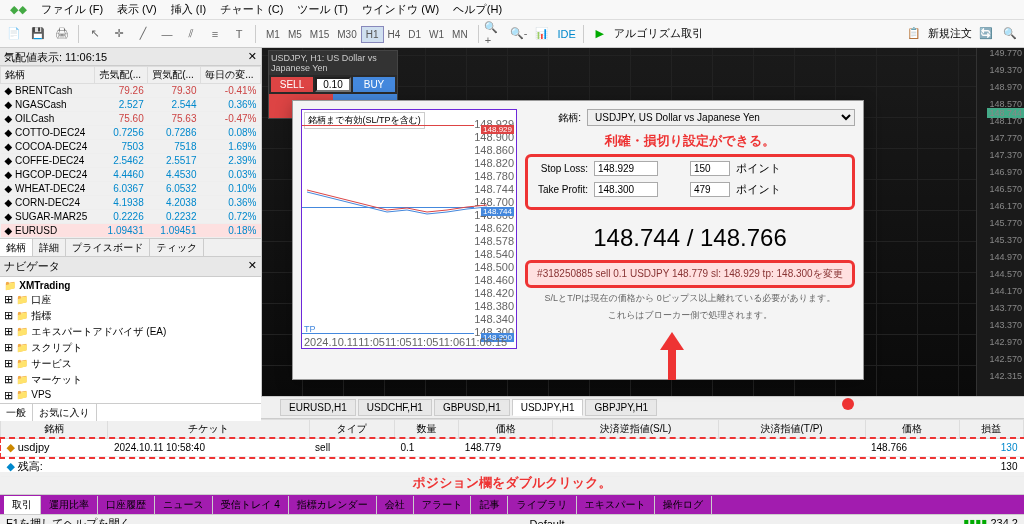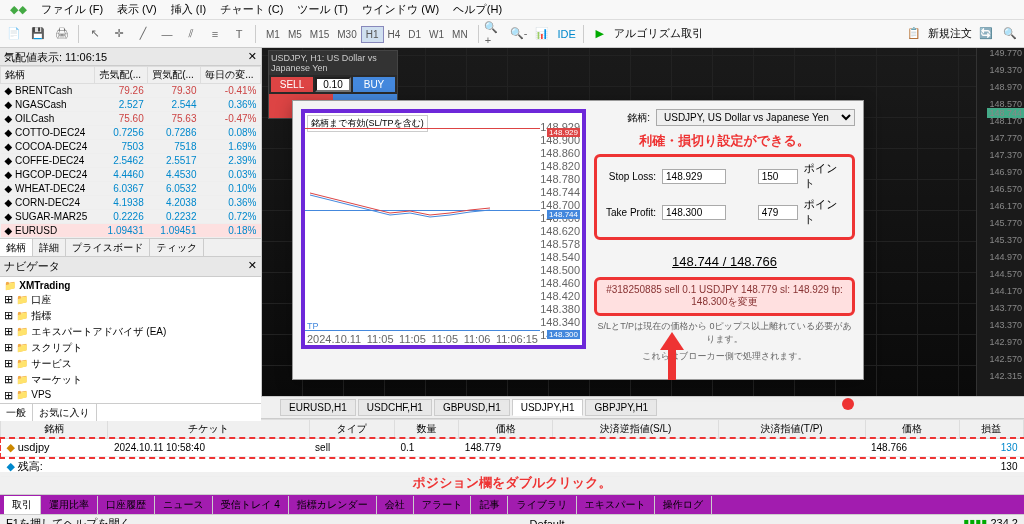--- a/index.html
+++ b/index.html
@@ -51,31 +51,31 @@
 .trade-panel .btns { display: flex; gap: 2px; padding: 2px; }
 .trade-panel .sell { flex: 1; background: #d44; color: #fff; text-align: center; padding: 2px; font-size: 10px; }
 .trade-panel .buy { flex: 1; background: #48d; color: #fff; text-align: center; padding: 2px; font-size: 10px; }
 .trade-panel .lot { width: 36px; background: #fff; text-align: center; font-size: 10px; }
 .trade-panel .px { display: flex; }
 .trade-panel .px div { flex: 1; text-align: center; color: #fff; font-size: 16px; padding: 2px; }
 
 .dialog { position: absolute; left: 292px; top: 100px; width: 572px; height: 280px; background: #f4f4f4; border: 1px solid #999; box-shadow: 0 4px 16px rgba(0,0,0,0.3); z-index: 100; }
 .dialog-title { background: #fff; padding: 3px 6px; font-size: 10px; color: #333; border-bottom: 1px solid #ddd; }
 .dialog-body { display: flex; padding: 8px; gap: 8px; }
-.dialog-chart { width: 285px; height: 240px; background: #fff; border: 4px solid #6d28d9; position: relative; text-align: right; }
+.dialog-chart { width: 216px; height: 240px; background: #fff; border: 1px solid #6d28d9; position: relative; text-align: right; }
 .dialog-chart .mini-scale { position: absolute; right: 0; top: 0; bottom: 0; width: 42px; font-size: 9px; }
 .dialog-chart .mini-scale div { position: absolute; right: 2px; color: #666; }
 .dialog-chart .line { position: absolute; left: 0; right: 42px; height: 1px; }
 .dialog-right { flex: 1; }
 .dialog-row { display: flex; align-items: center; gap: 6px; margin-bottom: 6px; }
 .dialog-row label { width: 56px; text-align: right; font-size: 10px; }
 .dialog-row input, .dialog-row select { border: 1px solid #aaa; padding: 1px 3px; font-size: 10px; }
 .sl-tp-box { border: 3px solid #e33; border-radius: 6px; padding: 4px; margin-bottom: 14px; }
 .annotation { color: #e33; font-weight: bold; font-size: 13px; text-align: center; margin-bottom: 4px; }
-.big-price { font-size: 13px; text-align: center; margin: 8px 0; text-decoration: underline; }
+.big-price { font-size: 24px; text-align: center; margin: 8px 0; }
 .action-btn { background: #ffe0e0; border: 3px solid #e33; border-radius: 6px; padding: 4px; text-align: center; font-size: 10px; color: #833; }
 .dialog-note { font-size: 9px; color: #666; text-align: center; margin-top: 4px; }
 
 .arrow-up { position: absolute; left: 660px; top: 332px; z-index: 101; }
 .arrow-up::before { content: ""; display: block; width: 0; height: 0; border-left: 12px solid transparent; border-right: 12px solid transparent; border-bottom: 18px solid #e33; }
 .arrow-up::after { content: ""; display: block; width: 8px; height: 30px; background: #e33; margin-left: 8px; }
 
 .chart-tabs { height: 22px; background: #f0f0f0; border-top: 1px solid #ccc; display: flex; align-items: center; padding-left: 280px; gap: 2px; }
 .chart-tabs span { padding: 2px 8px; border: 1px solid #ccc; background: #e8e8e8; font-size: 10px; }
 .chart-tabs .active { background: #fff; border-bottom-color: #fff; }

